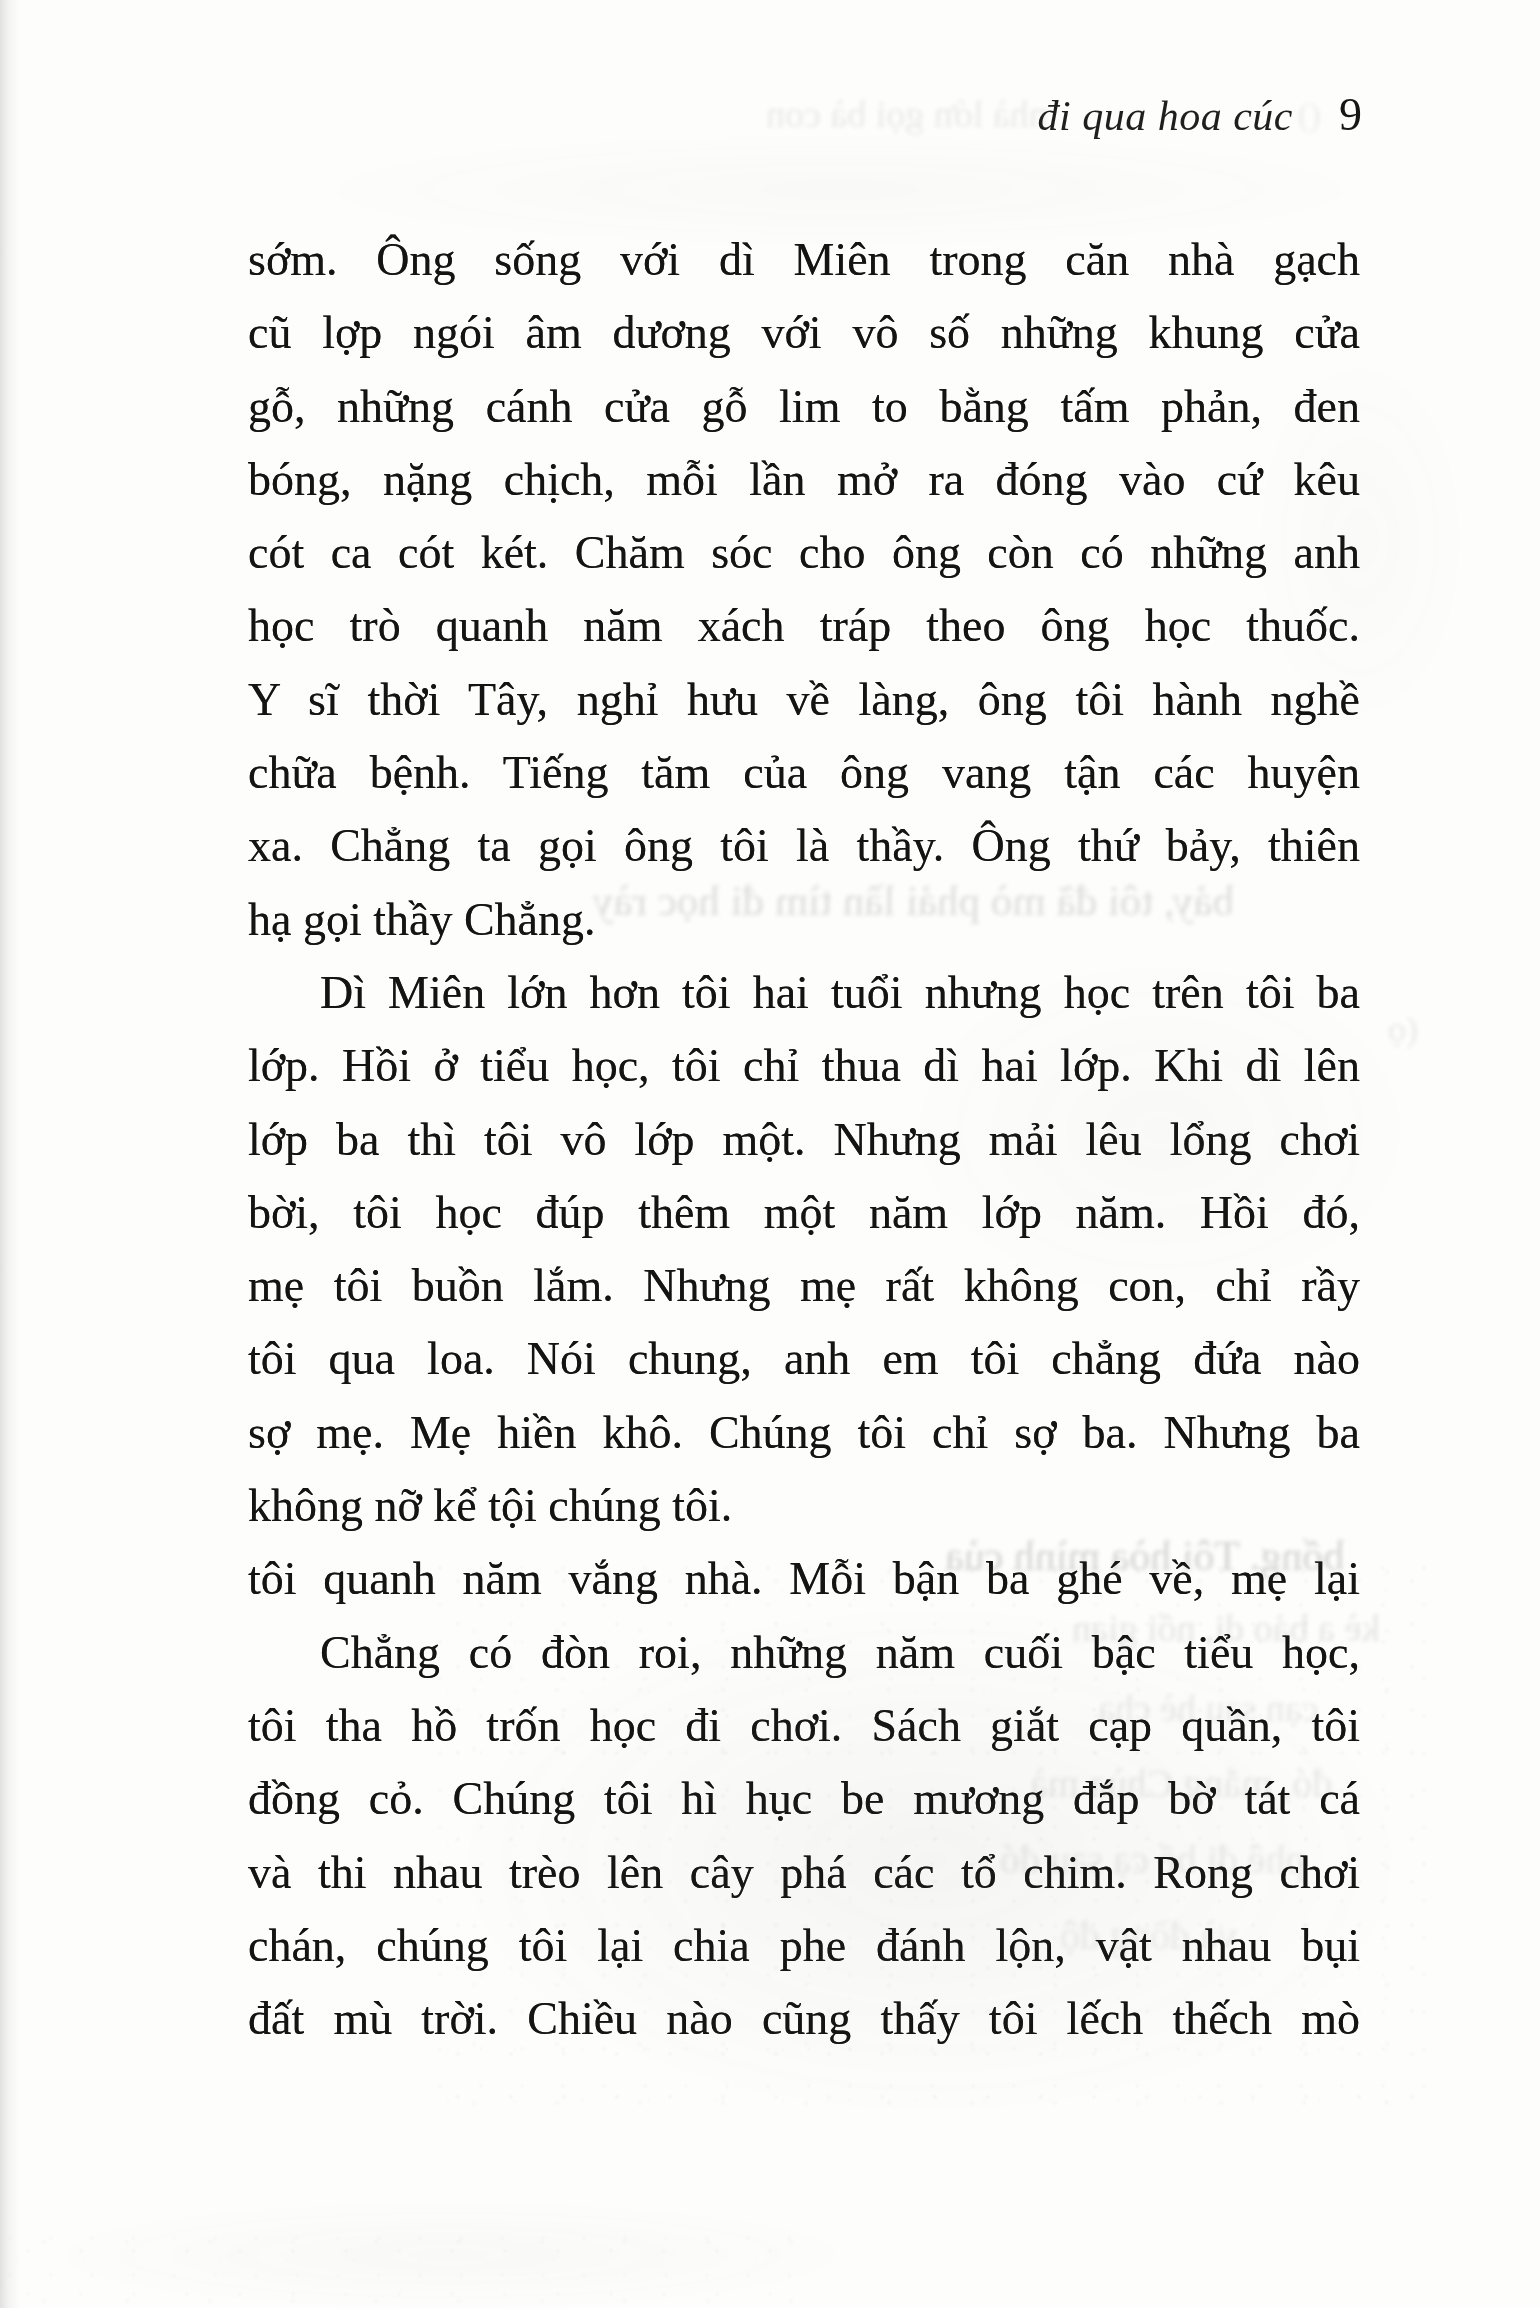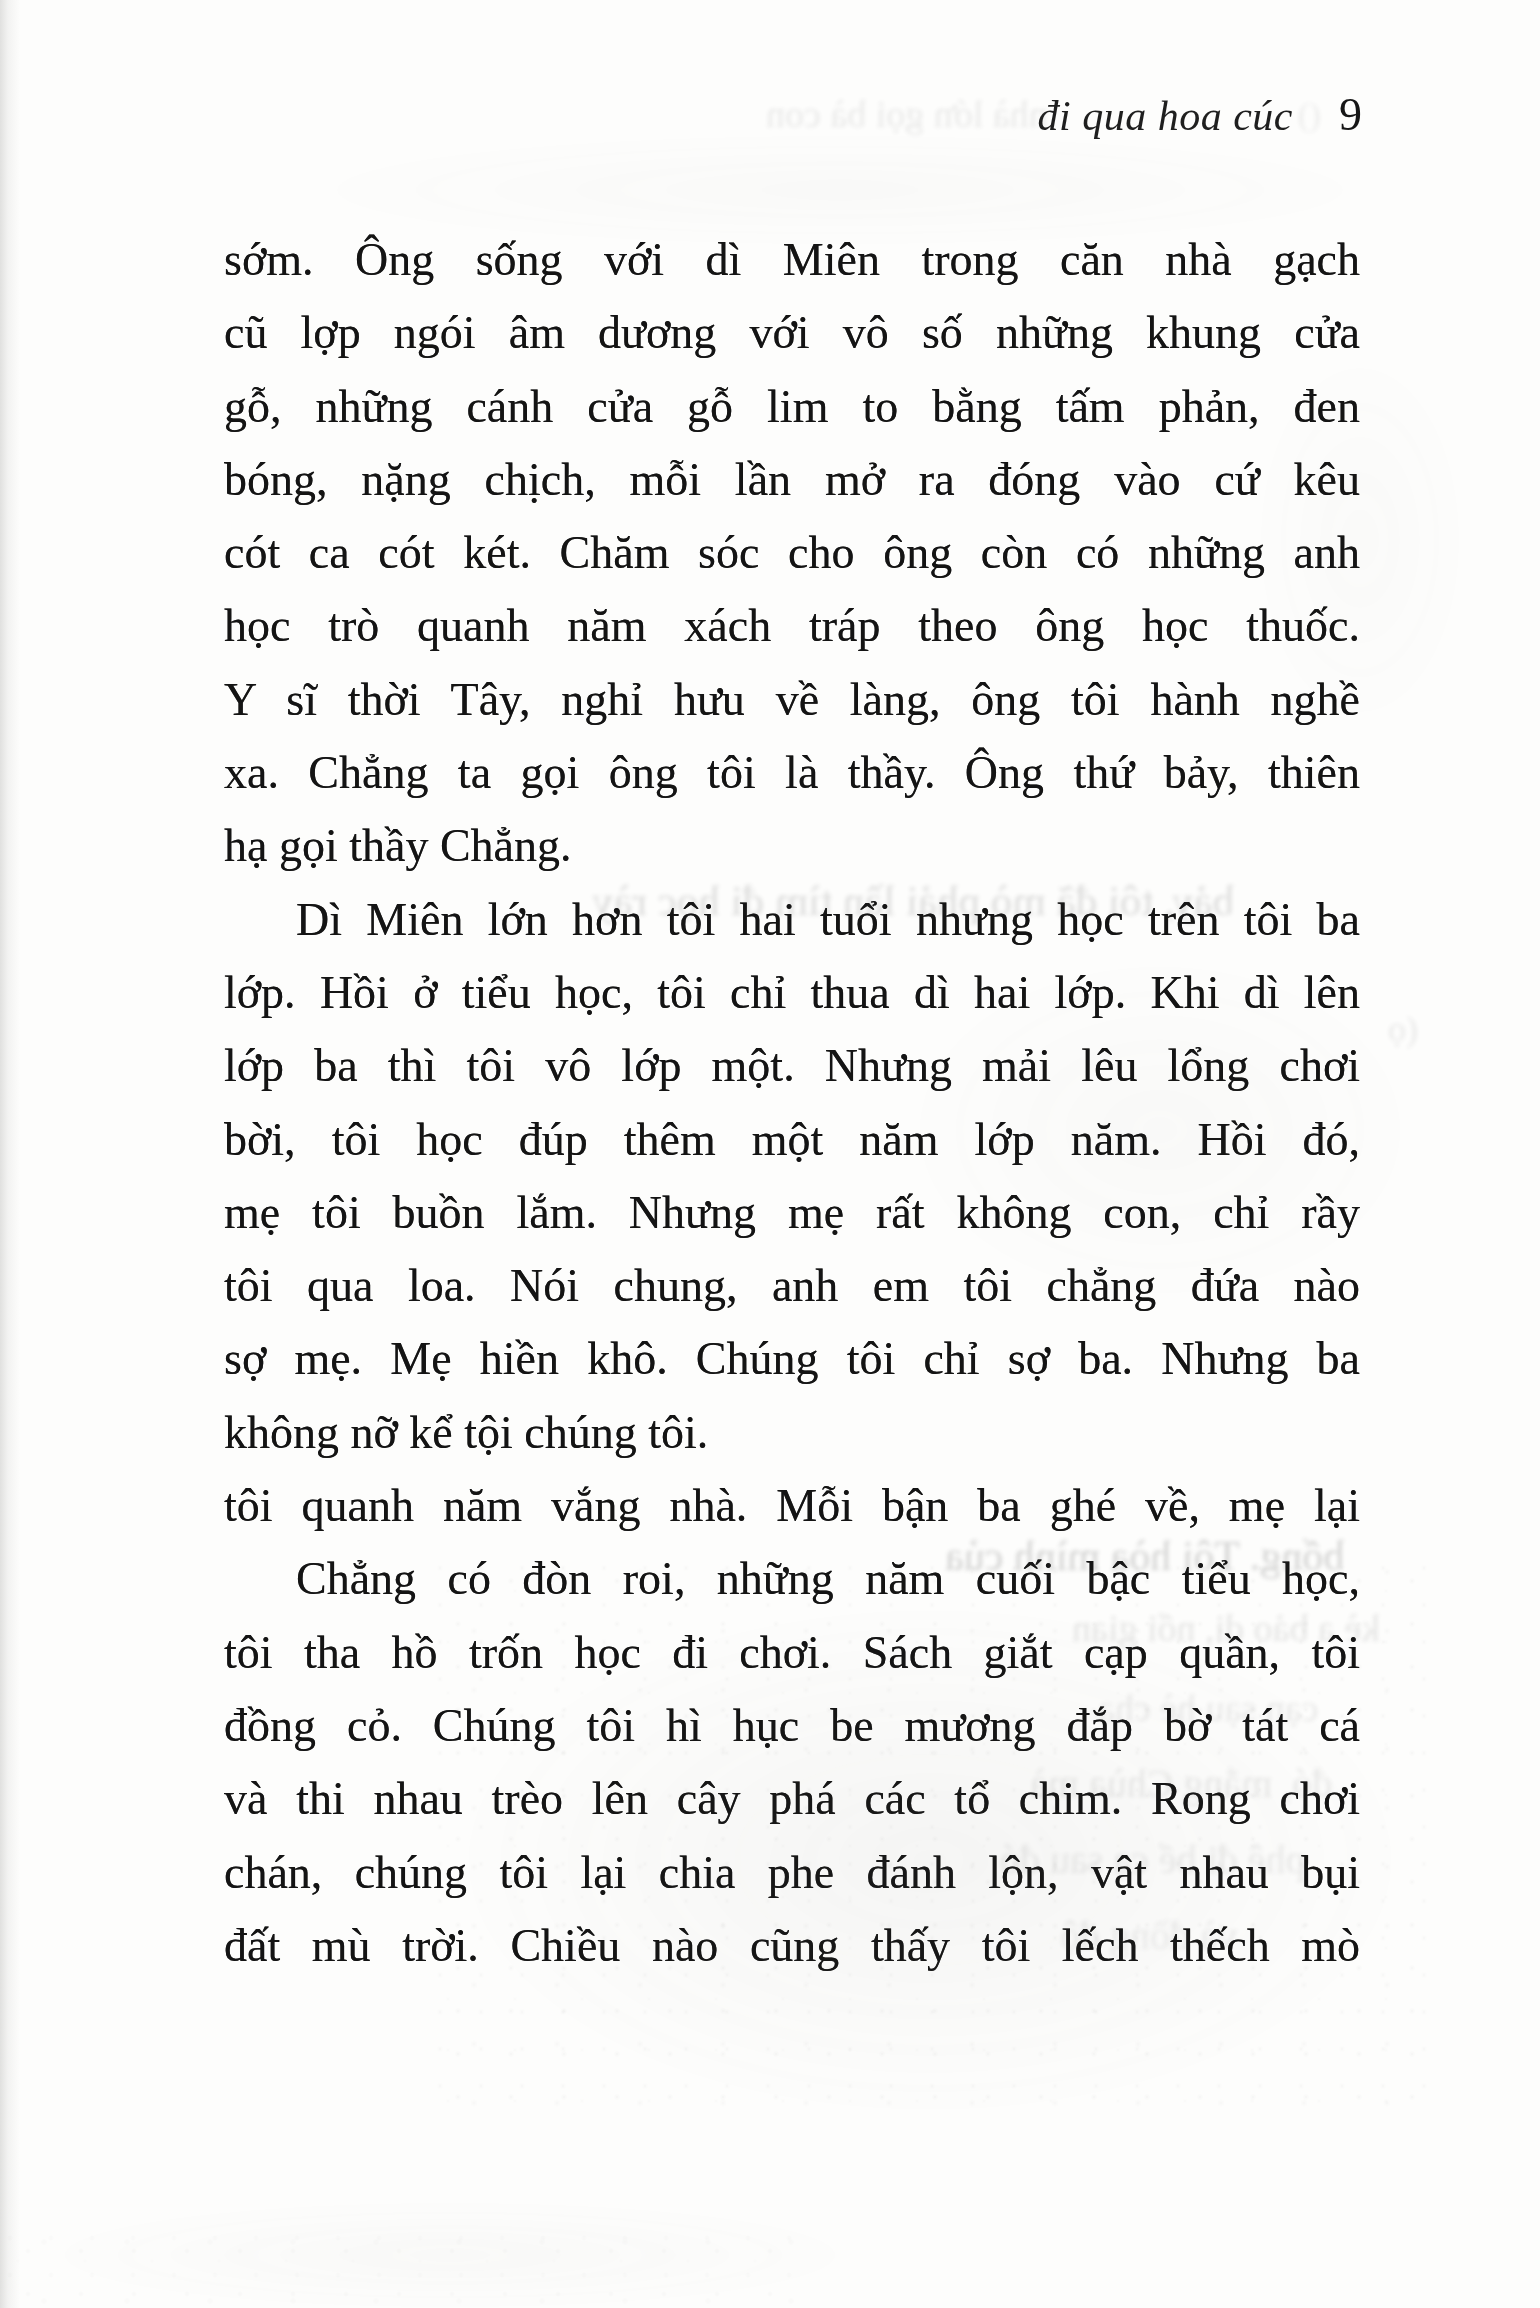--- a/index.html
+++ b/index.html
@@ -38,20 +38,21 @@
     line-height:73.3px;
     color:#141414;
     text-shadow:0 0 0.6px rgba(20,20,20,0.75);
   }
   .line{
     text-align:justify;
     text-align-last:left;
     white-space:normal;
     height:73.3px;
     overflow:visible;
+    margin-left:24px;
   }
   .line.j{ text-align-last:justify; }
   .line.ind{ text-indent:72px; }
   
   .ghost{
     position:absolute;
     transform:scaleX(-1);
     transform-origin:center;
     color:#3a3a3a;
     filter:blur(2px);
@@ -90,20 +91,21 @@
   </div>
 
   <div class="body-text">
       <div class="line j">sớm. Ông sống với dì Miên trong căn nhà gạch</div>
       <div class="line j">cũ lợp ngói âm dương với vô số những khung cửa</div>
       <div class="line j">gỗ, những cánh cửa gỗ lim to bằng tấm phản, đen</div>
       <div class="line j">bóng, nặng chịch, mỗi lần mở ra đóng vào cứ kêu</div>
       <div class="line j">cót ca cót két. Chăm sóc cho ông còn có những anh</div>
       <div class="line j">học trò quanh năm xách tráp theo ông học thuốc.</div>
       <div class="line j">Y sĩ thời Tây, nghỉ hưu về làng, ông tôi hành nghề</div>
+      <div class="line j">chữa bệnh. Tiếng tăm của ông vang tận các huyện</div>
       <div class="line j">xa. Chẳng ta gọi ông tôi là thầy. Ông thứ bảy, thiên</div>
       <div class="line">hạ gọi thầy Chẳng.</div>
       <div class="line j ind">Dì Miên lớn hơn tôi hai tuổi nhưng học trên tôi ba</div>
       <div class="line j">lớp. Hồi ở tiểu học, tôi chỉ thua dì hai lớp. Khi dì lên</div>
       <div class="line j">lớp ba thì tôi vô lớp một. Nhưng mải lêu lổng chơi</div>
       <div class="line j">bời, tôi học đúp thêm một năm lớp năm. Hồi đó,</div>
       <div class="line j">mẹ tôi buồn lắm. Nhưng mẹ rất không con, chỉ rầy</div>
       <div class="line j">tôi qua loa. Nói chung, anh em tôi chẳng đứa nào</div>
       <div class="line j">sợ mẹ. Mẹ hiền khô. Chúng tôi chỉ sợ ba. Nhưng ba</div>
       <div class="line">không nỡ kể tội chúng tôi.</div>

